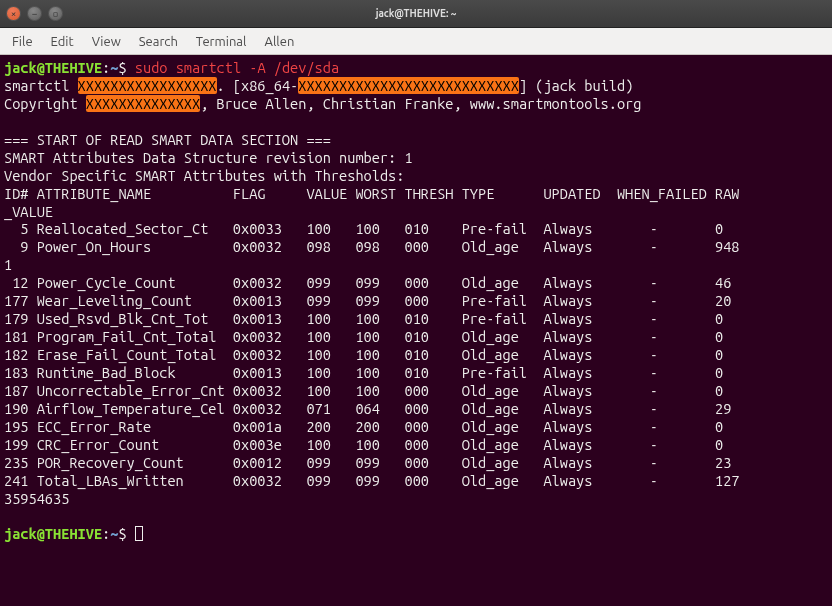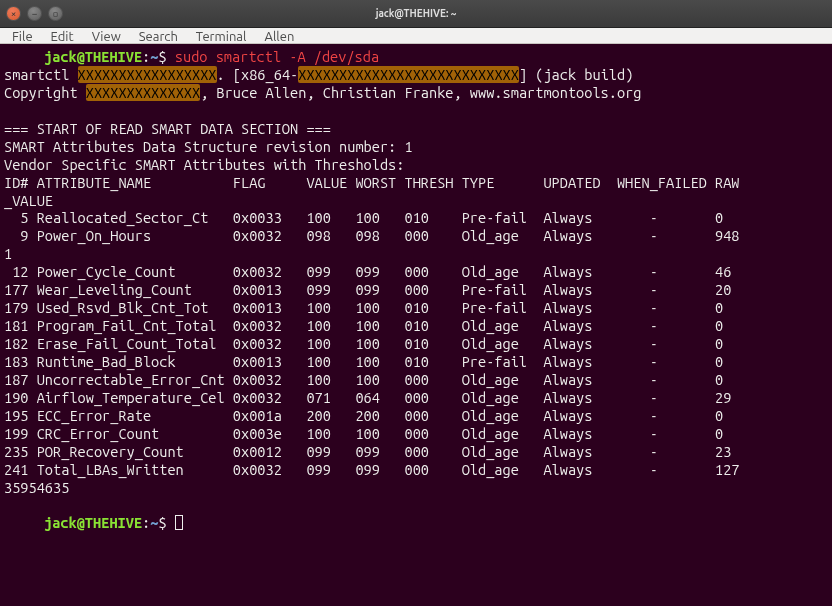--- a/index.html
+++ b/index.html
@@ -42,21 +42,21 @@
     .titlebar-title {
       position: absolute;
       left: 50%;
       transform: translateX(-50%);
       color: #ddd;
       font-size: 10px;
       font-family: Ubuntu, Arial, sans-serif;
       font-weight: bold;
     }
     .menubar {
-      height: 16px;
+      height: 27px;
       background: #f2f1f0;
       display: flex;
       align-items: center;
       padding: 0 4px;
       font-family: Ubuntu, Arial, sans-serif;
       font-size: 13px;
       color: #4c4c4c;
       gap: 2px;
       border-bottom: 1px solid #c9c5c1;
     }
@@ -67,27 +67,27 @@
     .terminal {
       background: #2c001e;
       color: #eeeeec;
       padding: 4px 4px;
       font-size: 14.6px;
       line-height: 1.23;
       white-space: pre;
       height: calc(606px - 52px);
       overflow: hidden;
     }
-    .prompt-user { color: #8ae234; font-weight: bold; margin-left: 40px; }
+    .prompt-user { color: #8ae234; font-weight: bold; }
     .prompt-colon { color: #eeeeec; }
     .prompt-path { color: #729fcf; font-weight: bold; }
     .cmd { color: #ef4444; }
     .out { color: #eeeeec; margin-top: 41px; }
     .redact {
-      background: #a16207;
+      background: #f97316;
       color: #000;
       border-radius: 2px;
     }
     .cursor {
       display: inline-block;
       width: 8px;
       height: 15px;
       border: 1px solid #eeeeec;
       vertical-align: -2px;
     }

